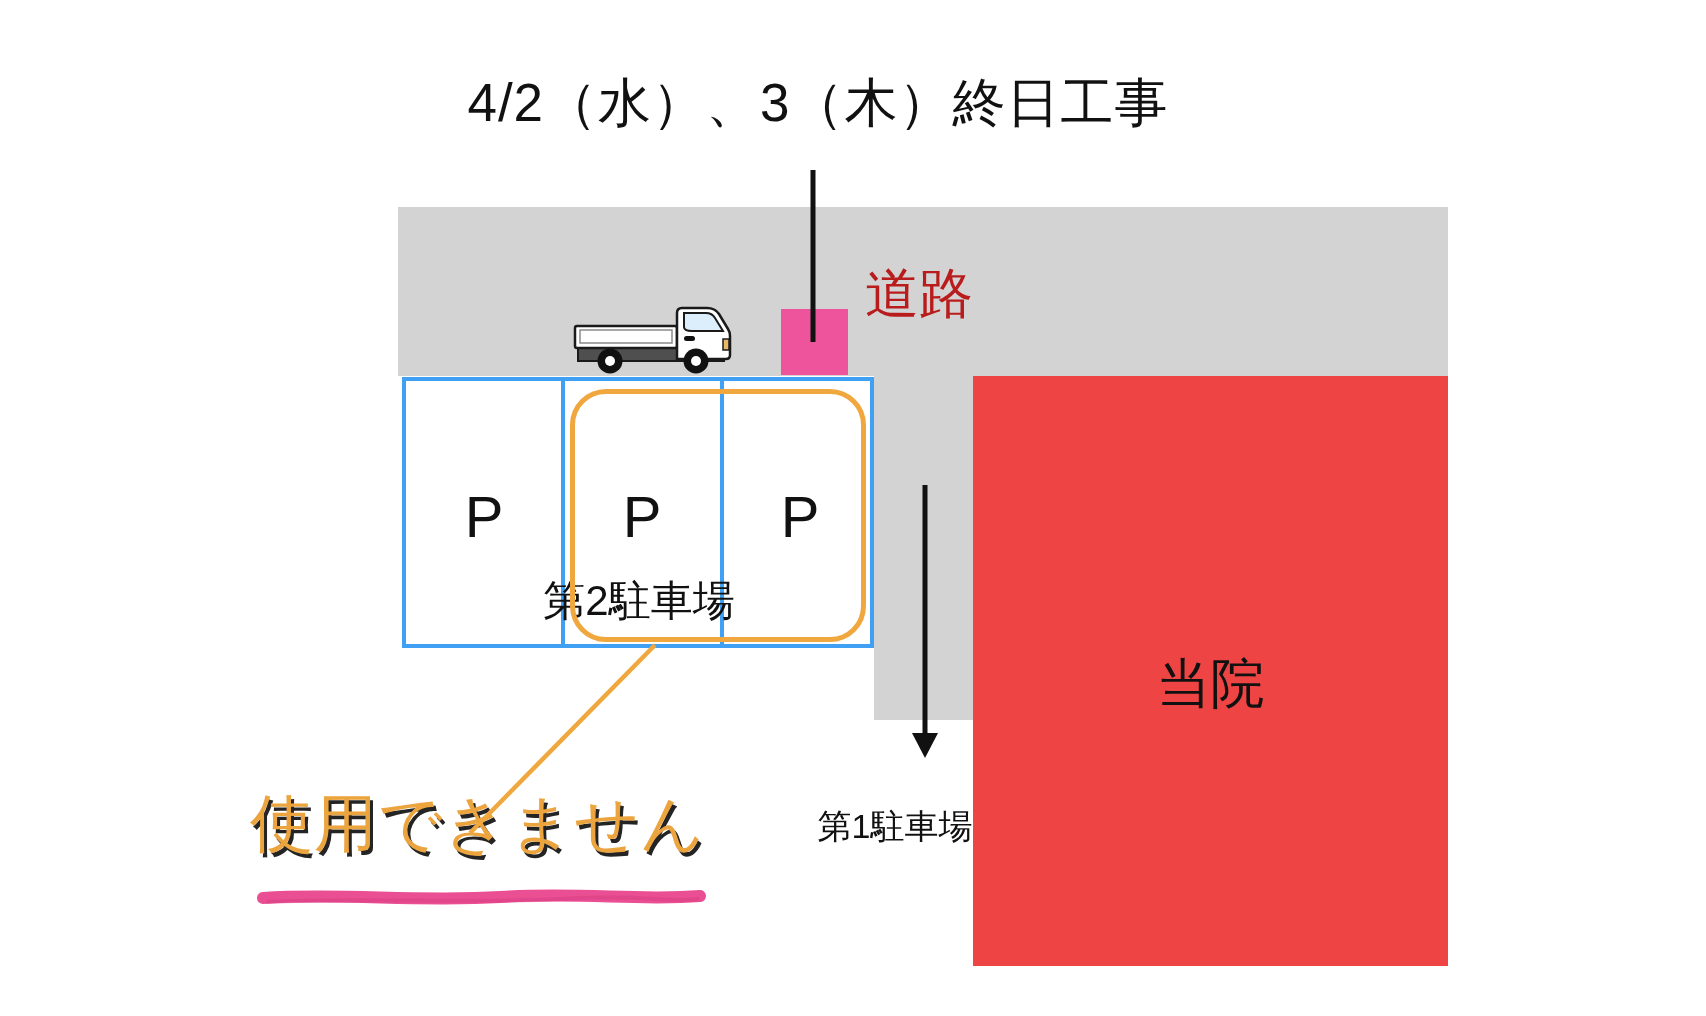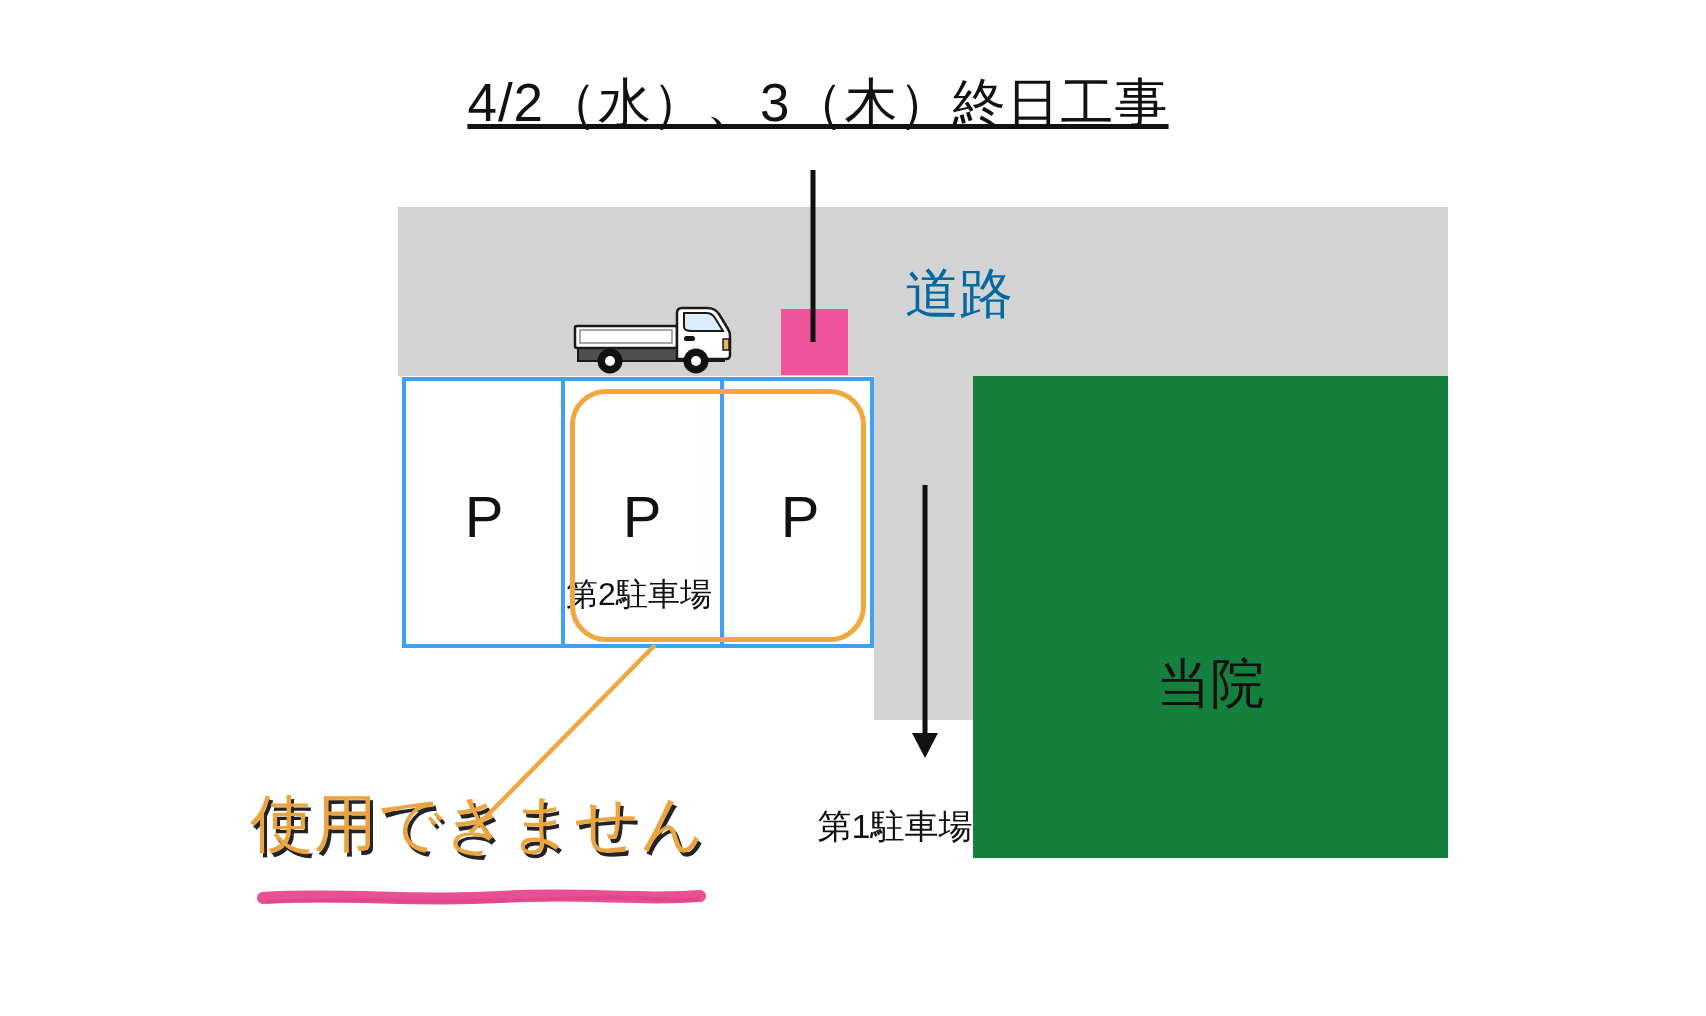--- a/index.html
+++ b/index.html
@@ -5,50 +5,50 @@
   html,body{margin:0;padding:0;background:#ffffff;}
   #canvas{
     position:relative;width:1706px;height:1016px;background:#ffffff;overflow:hidden;
     font-family:"Liberation Sans", sans-serif;color:#111;
   }
   .abs{position:absolute;}
   .nowrap{white-space:nowrap;}
 
   .title{
     left:818px;top:68px;transform:translateX(-50%);
-    font-size:53px;letter-spacing:1px;color:#111;text-decoration:underline;
+    font-size:53px;letter-spacing:1px;color:#111;
   }
 
   .road{left:398px;top:207px;width:1050px;height:169px;background:#d3d3d3;}
-  .road-label{left:865px;top:258px;font-size:54px;color:#0369a1;margin-left:40px;}
+  .road-label{left:865px;top:258px;font-size:54px;color:#b91c1c;}
 
   .pink-square{left:781px;top:309px;width:67px;height:66px;background:#ee549c;}
 
   .truck{left:572px;top:299px;width:166px;height:76px;}
 
   .lot2{
     left:402px;top:377px;width:472px;height:271px;
     background:#ffffff;border:4px solid #3fa0f4;box-sizing:border-box;
   }
   .lot2-divider{position:absolute;top:0;width:4px;height:100%;background:#3fa0f4;}
   .divider-1{left:155px;}
   .divider-2{left:314px;}
   .p-mark{position:absolute;top:102px;transform:translateX(-50%);font-size:58px;color:#111;}
   .p-1{left:78px;} .p-2{left:236px;} .p-3{left:394px;}
-  .lot2-label{position:absolute;left:233px;top:192px;transform:translateX(-50%);font-size:32px;white-space:nowrap;color:#111;}
+  .lot2-label{position:absolute;left:233px;top:192px;transform:translateX(-50%);font-size:42px;white-space:nowrap;color:#111;}
 
   .lot2-highlight{
     left:570px;top:389px;width:296px;height:253px;
     border:5px solid #f0a73e;border-radius:36px;box-sizing:border-box;
     background:transparent;
   }
 
   .gray-strip{left:874px;top:376px;width:99px;height:344px;background:#d3d3d3;}
 
-  .building{left:973px;top:376px;width:475px;height:482px;background:#15803d;}
+  .building{left:973px;top:376px;width:475px;height:590px;background:#ef4444;}
   .building-label{position:absolute;left:50%;top:272px;transform:translateX(-50%);font-size:54px;white-space:nowrap;color:#111;}
 
   .lot1-label{left:895px;top:804px;transform:translateX(-50%);font-size:34px;color:#111;}
 
   .warning-text{
     left:250px;top:781px;font-size:63px;letter-spacing:1px;
     color:#eba43e;text-shadow:3px 4px 0 #242424;
   }
 
   .overlay{left:0;top:0;width:1706px;height:1016px;pointer-events:none;}

